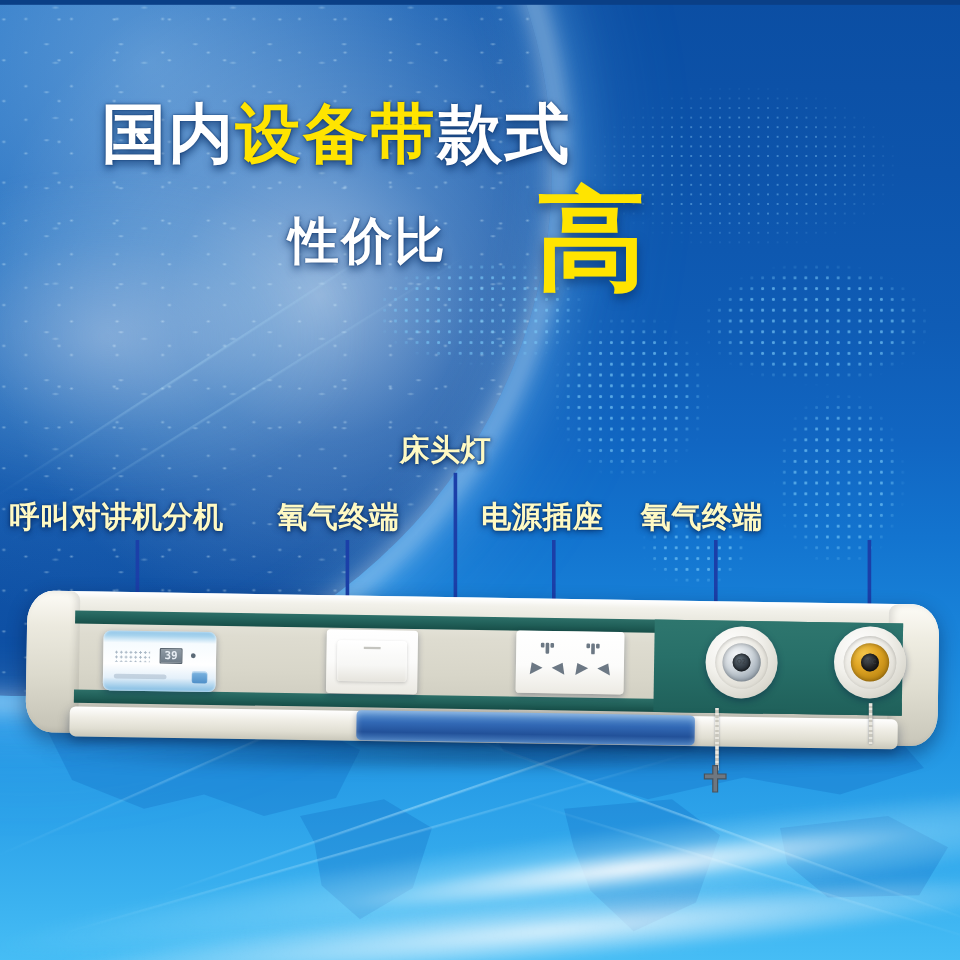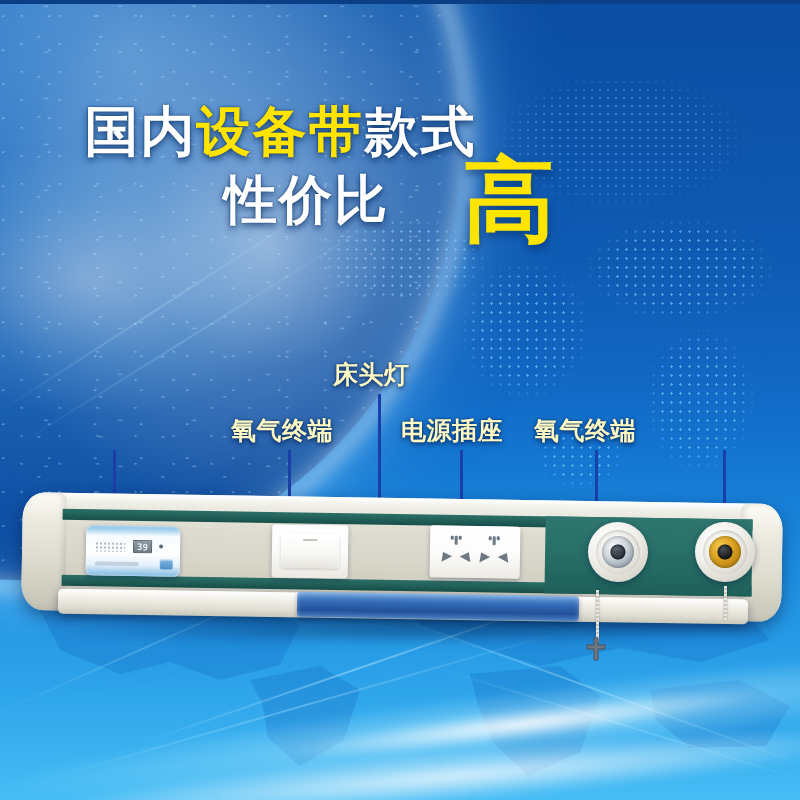--- a/index.html
+++ b/index.html
@@ -123,35 +123,35 @@
     transform: rotate(-5deg); filter: blur(4px);
   }
   .topbar-dark {
     position:absolute; left:0; top:0; width:800px; height:4px;
     background:#0a3f86;
   }
 
   
   .headline { position:absolute; left:0; top:0; width:800px; }
   .line1 {
-    position:absolute; left:0; top:96px; width:651px;
+    position:absolute; left:0; top:76px; width:651px;
     text-align:center; padding-right:90px;
     font-size:54px; font-weight:bold; letter-spacing:2px;
     color:#ffffff;
     text-shadow: 0 3px 7px rgba(3,40,95,.75), 0 0 2px rgba(3,40,95,.9);
     white-space:nowrap;
   }
   .line1 .hl { color:#ffe400; }
   .line2 {
     position:absolute; left:0; top:160px; width:800px;
     text-align:center; padding-right:20px;
     white-space:nowrap;
   }
   .line2 .w {
-    font-size:53px; font-weight:bold; color:#ffffff; letter-spacing:2px;
+    font-size:42px; font-weight:bold; color:#ffffff; letter-spacing:2px;
     text-shadow: 0 3px 7px rgba(3,40,95,.75), 0 0 2px rgba(3,40,95,.9);
     vertical-align:middle;
   }
   .line2 .gap { display:inline-block; width:74px; }
   .line2 .big {
     font-size:92px; font-weight:bold; color:#ffe400; letter-spacing:1px;
     text-shadow: 0 4px 9px rgba(3,40,95,.6);
     vertical-align:middle; line-height:.9;
   }
 
@@ -398,20 +398,21 @@
   <div class="sweep"></div>
   <div class="sweep2"></div>
   <div class="topbar-dark"></div>
 
   <div class="headline">
     <div class="line1"><span>国内</span><span class="hl">设备带</span><span>款式</span></div>
 
     <div class="line2"><span class="w">性价比</span><span class="gap"></span><span class="big">高</span></div>
   </div>
 
+  <div class="callout" style="left:8px;  top:414px;">呼叫对讲机分机</div>
   <div class="callout" style="left:231px; top:414px;">氧气终端</div>
   <div class="callout" style="left:333px; top:358px;">床头灯</div>
   <div class="callout" style="left:401px; top:414px;">电源插座</div>
   <div class="callout" style="left:534px; top:414px;">氧气终端</div>
 
   <div class="leader" style="left:113px; top:450px; height:74px;"></div>
   <div class="leader" style="left:288px; top:450px; height:76px;"></div>
   <div class="leader" style="left:378px; top:394px; height:202px;"></div>
   <div class="leader" style="left:460px; top:450px; height:76px;"></div>
   <div class="leader" style="left:595px; top:450px; height:84px;"></div>

